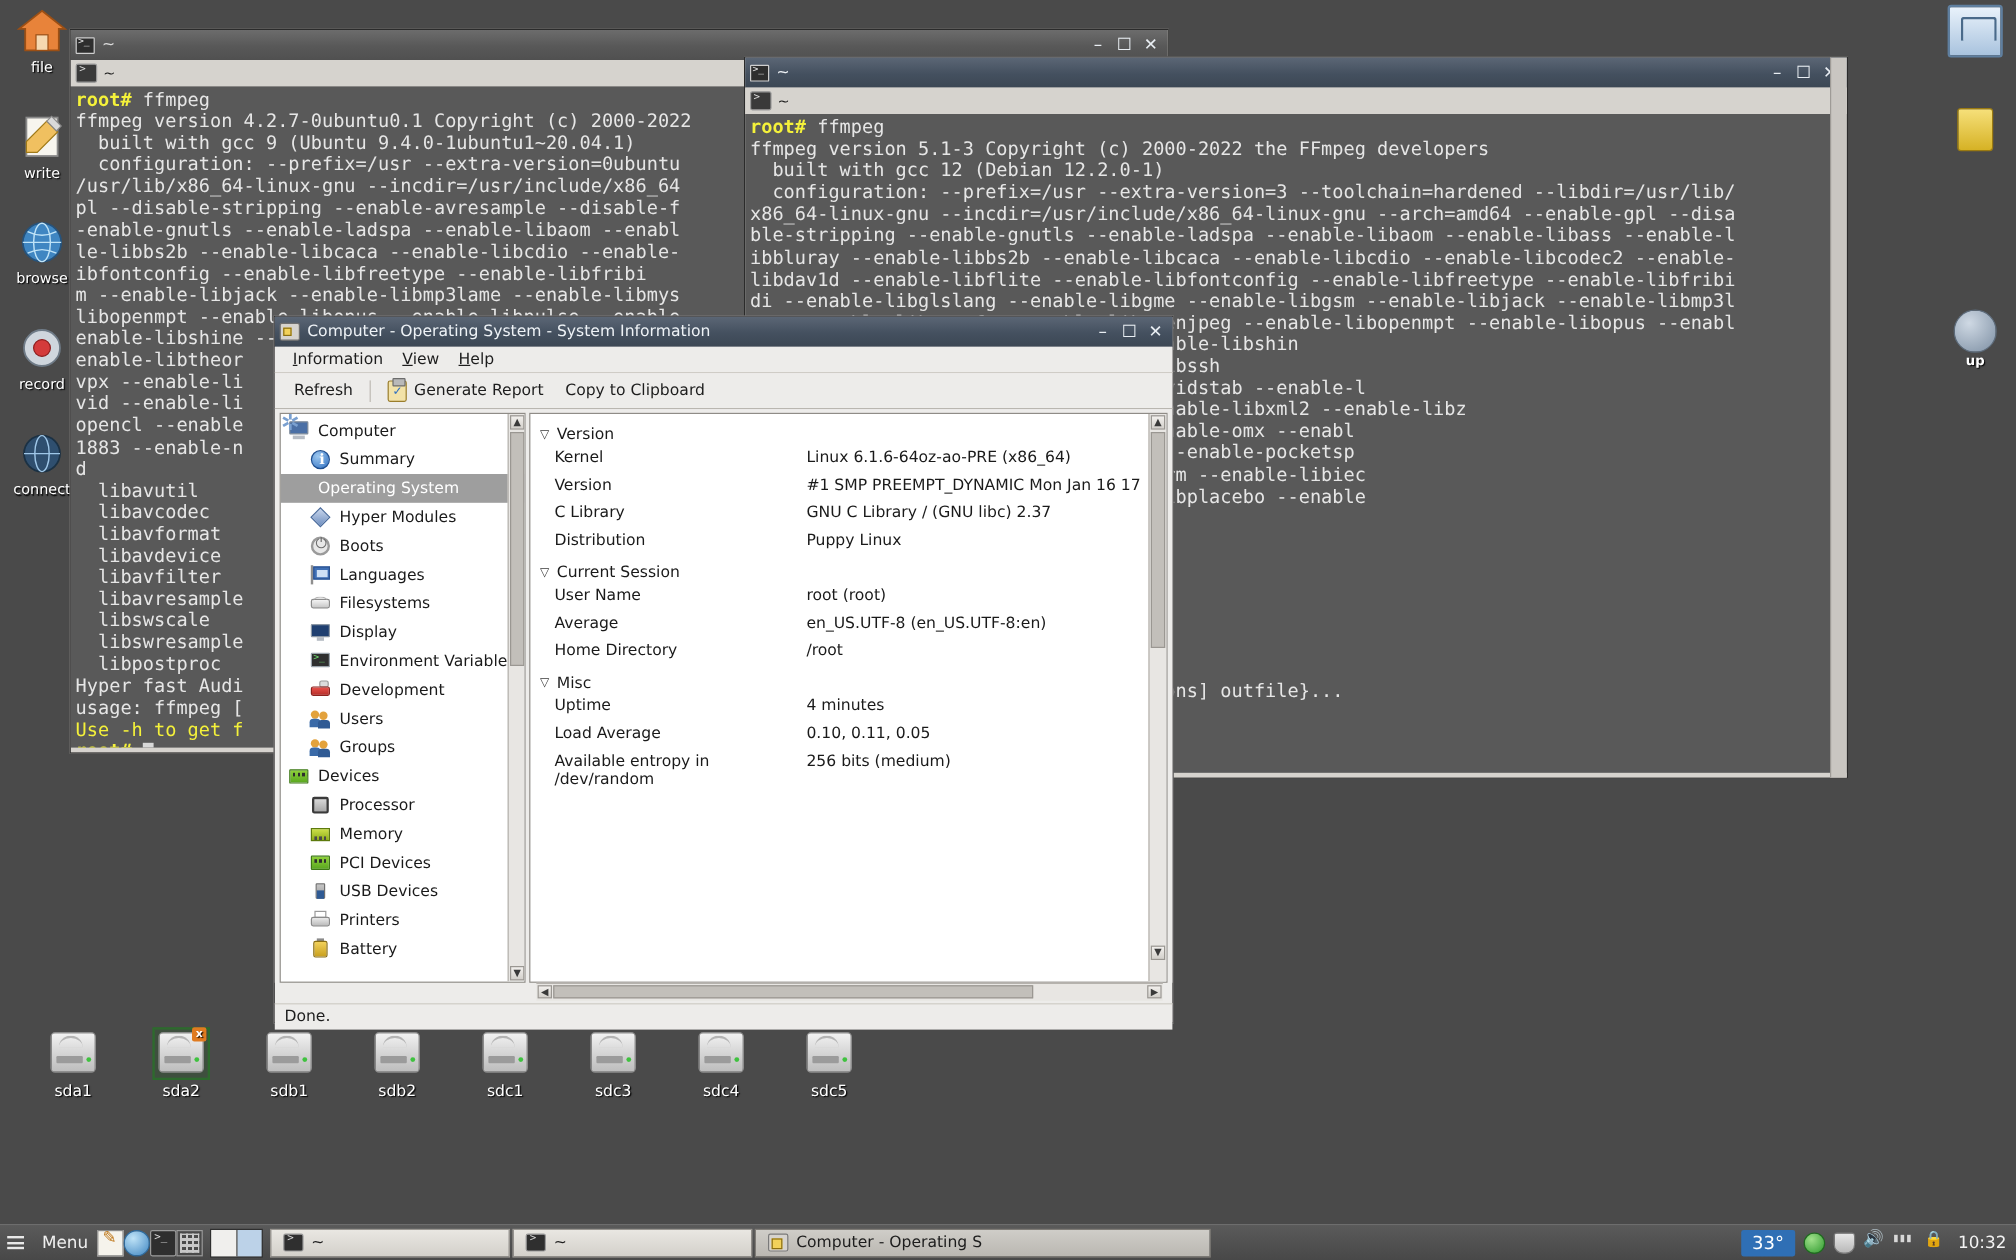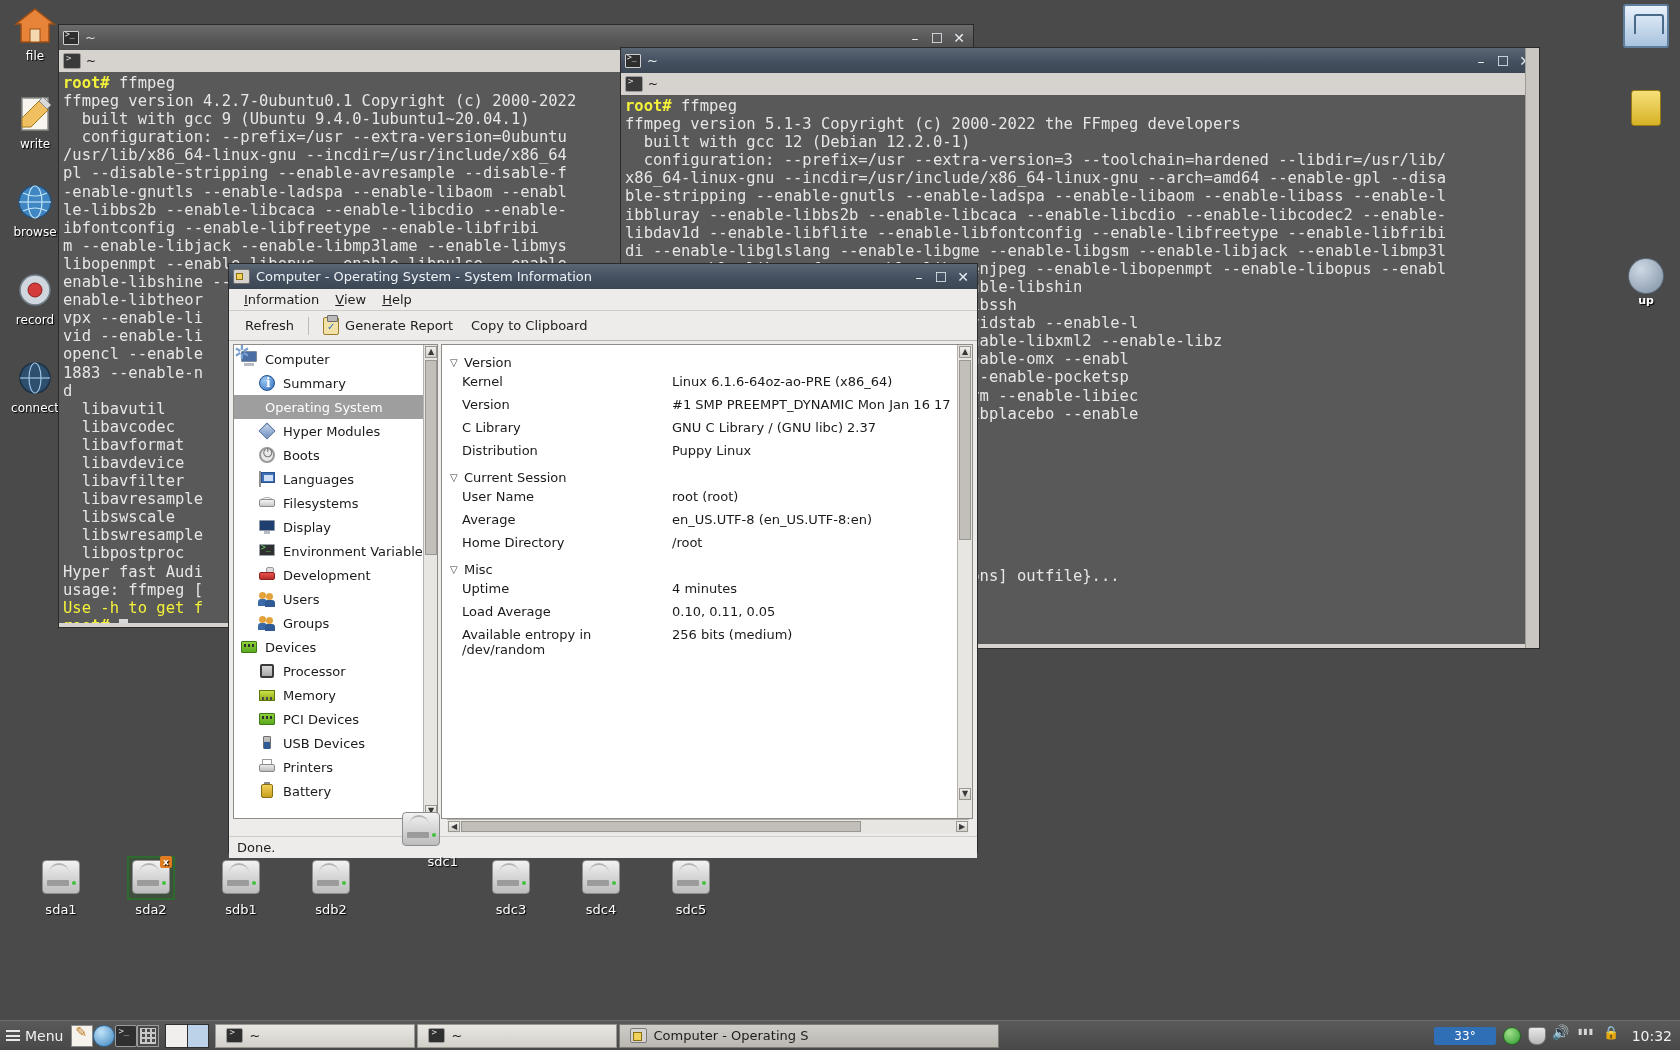--- a/index.html
+++ b/index.html
@@ -296,21 +296,21 @@
   }
 
   
   #taskbar {
     position: absolute; left:0; bottom:0; width:1680px; height:30px;
     background: linear-gradient(180deg,#5a5a5a 0%,#484848 100%);
     display:flex; align-items:center;
     border-top:1px solid #6d6d6d;
   }
   .tbk-menu {
-    display:flex; align-items:center; gap:5px;
+    display:flex; align-items:center; gap:15px;
     height:28px; padding:0 8px 0 6px; color:#f0f0f0; font-size:14px;
   }
   .hamb { display:inline-block; width:14px; }
   .hamb i { display:block; height:2px; background:#e9e9e9; margin:2.5px 0; }
   .tray-launch { width:22px; height:22px; position:relative; }
   .tl-write { background:#f5f3ec; border:1px solid #8a8a8a; }
   .tl-write:after { content:"✎"; position:absolute; left:3px; top:-2px; font-size:14px; color:#c07a1e;}
   .tl-globe { border-radius:50%; background:radial-gradient(circle at 35% 30%,#bfe3f7,#3f86c2); border:1px solid #2f6a9c;}
   .tl-term { background:#2f2f2f; border:1px solid #9a9a9a; border-radius:2px;}
   .tl-term:after { content:">_"; position:absolute; left:2px; top:0px; font-size:9px; color:#dcdcdc;
@@ -342,21 +342,21 @@
   .tbi.term { background:#2f2f2f; border:1px solid #9a9a9a; border-radius:2px; }
   .tbi.term:after { content:">"; position:absolute; left:2px; top:-2px; font-size:9px;
      color:#dcdcdc; font-family:"DejaVu Sans Mono",monospace;}
   .tbi.hinfo { background:#d6d3ce; border:1px solid #7a7a7a; border-radius:2px;}
   .tbi.hinfo:after { content:""; position:absolute; left:2px; top:3px; width:7px; height:7px;
      background:#f2d15a; border:1px solid #8a6e12;}
   .tray {
     margin-left:auto; display:flex; align-items:center; gap:7px; padding-right:8px;
   }
   .tray-temp {
-    background:#2f6fb5; color:#fff; font-size:12px; padding:2px 20px; border-radius:2px;
+    background:#2f6fb5; color:#fff; font-size:15px; padding:2px 9px; border-radius:2px;
   }
   .tri { width:18px; height:18px; position:relative; }
   .tri-green { border-radius:50%; background:radial-gradient(circle at 35% 30%,#9fe08a,#2f9a2f); border:1px solid #1f6b1f;}
   .tri-shield { background:linear-gradient(180deg,#e8e8e8,#b8b8b8); border:1px solid #7a7a7a;
      border-radius:3px 3px 8px 8px;}
   .tri-speaker:after { content:"🔊"; position:absolute; left:0; top:-3px; font-size:14px; }
   .tri-net:after { content:"▮▮▮"; position:absolute; left:0; top:0; font-size:8px; color:#d8d8d8;
      letter-spacing:1px;}
   .tri-lock:after { content:"🔒"; position:absolute; left:1px; top:-2px; font-size:13px;}
   .clock { color:#f2f2f2; font-size:14px; padding-left:4px; }
@@ -794,21 +794,21 @@
       </div>
       <div class="driveicon" style="left: 294px; top: 858px;">
         <div class="drivebox">
           <span class="dbody"></span>
           <span class="darc"></span>
           <span class="dslot"></span>
           <span class="dled"></span>
         </div>
         <div>sdb2</div>
       </div>
-      <div class="driveicon" style="left: 384px; top: 810px; text-align: right;">
+      <div class="driveicon" style="left: 384px; top: 858px;">
         <div class="drivebox">
           <span class="dbody"></span>
           <span class="darc"></span>
           <span class="dslot"></span>
           <span class="dled"></span>
         </div>
         <div>sdc1</div>
       </div>
       <div class="driveicon" style="left: 474px; top: 858px;">
         <div class="drivebox">

